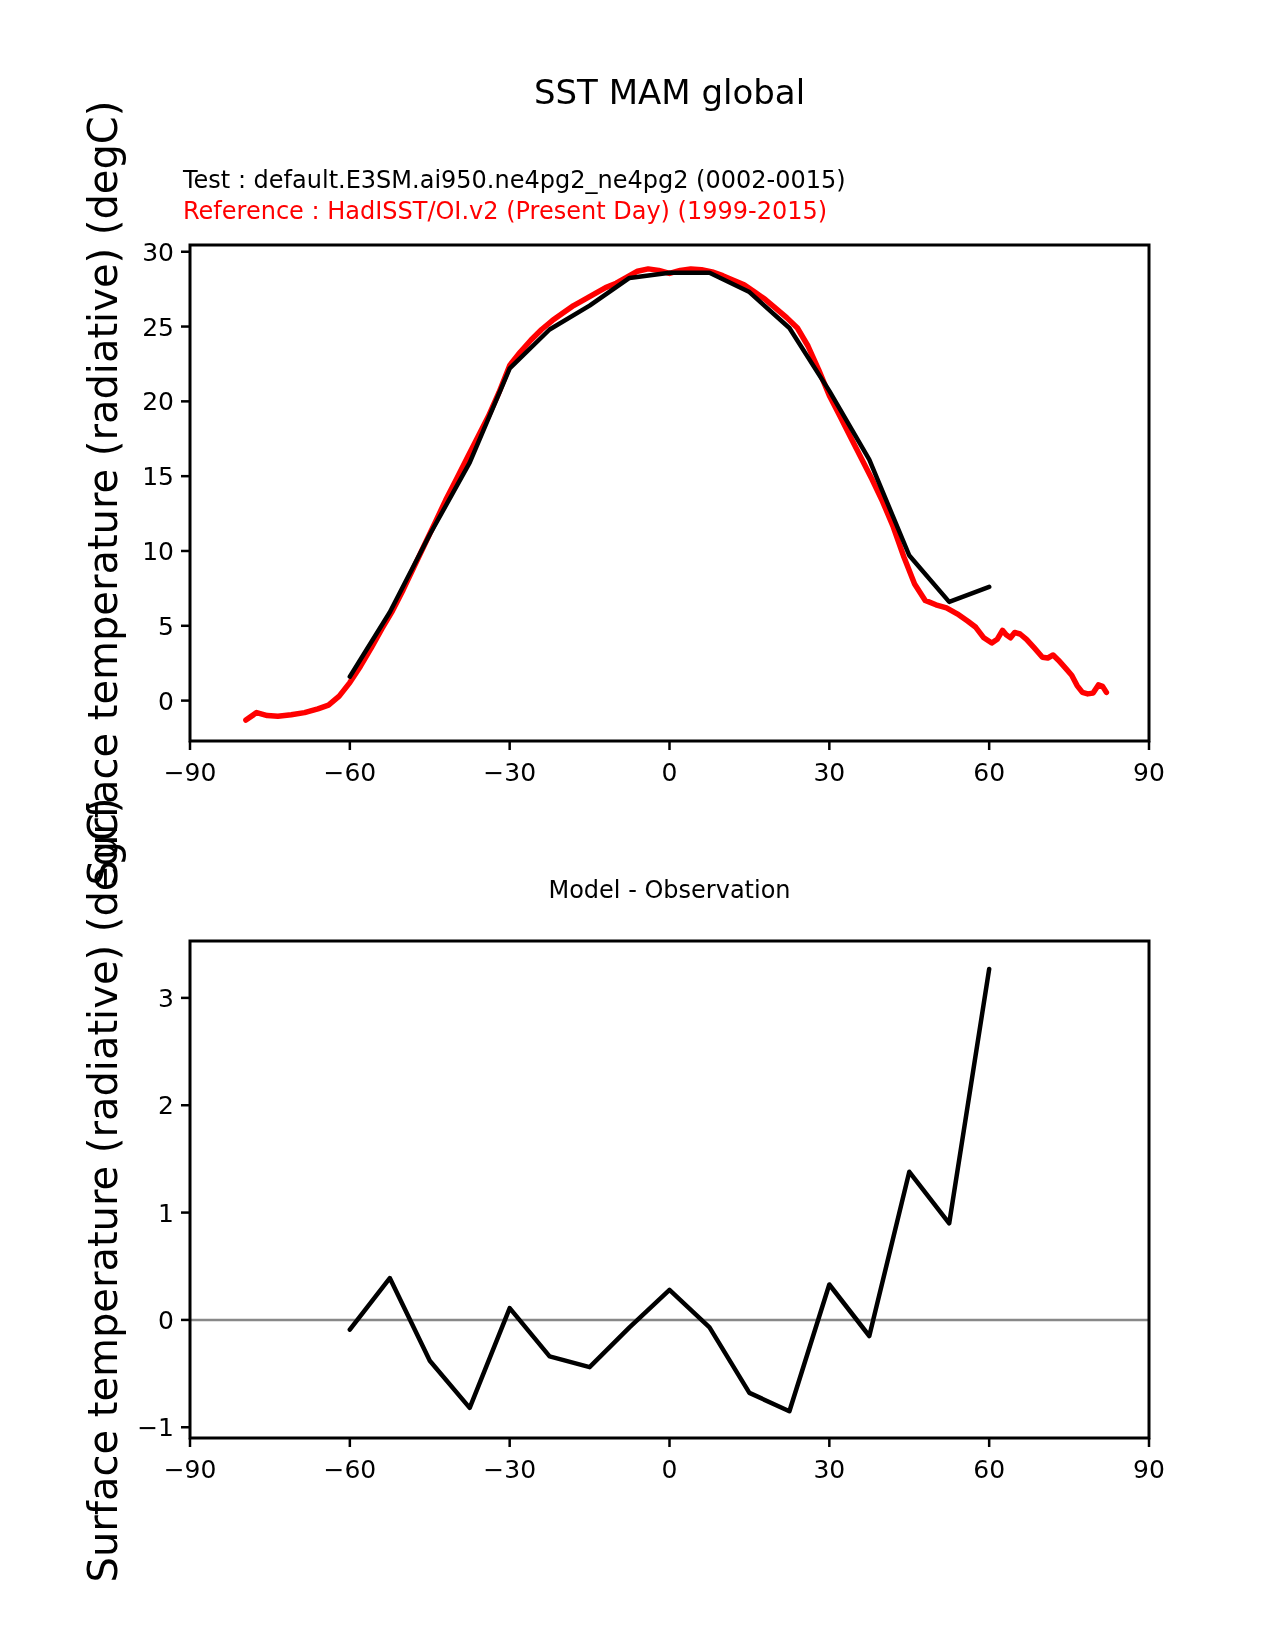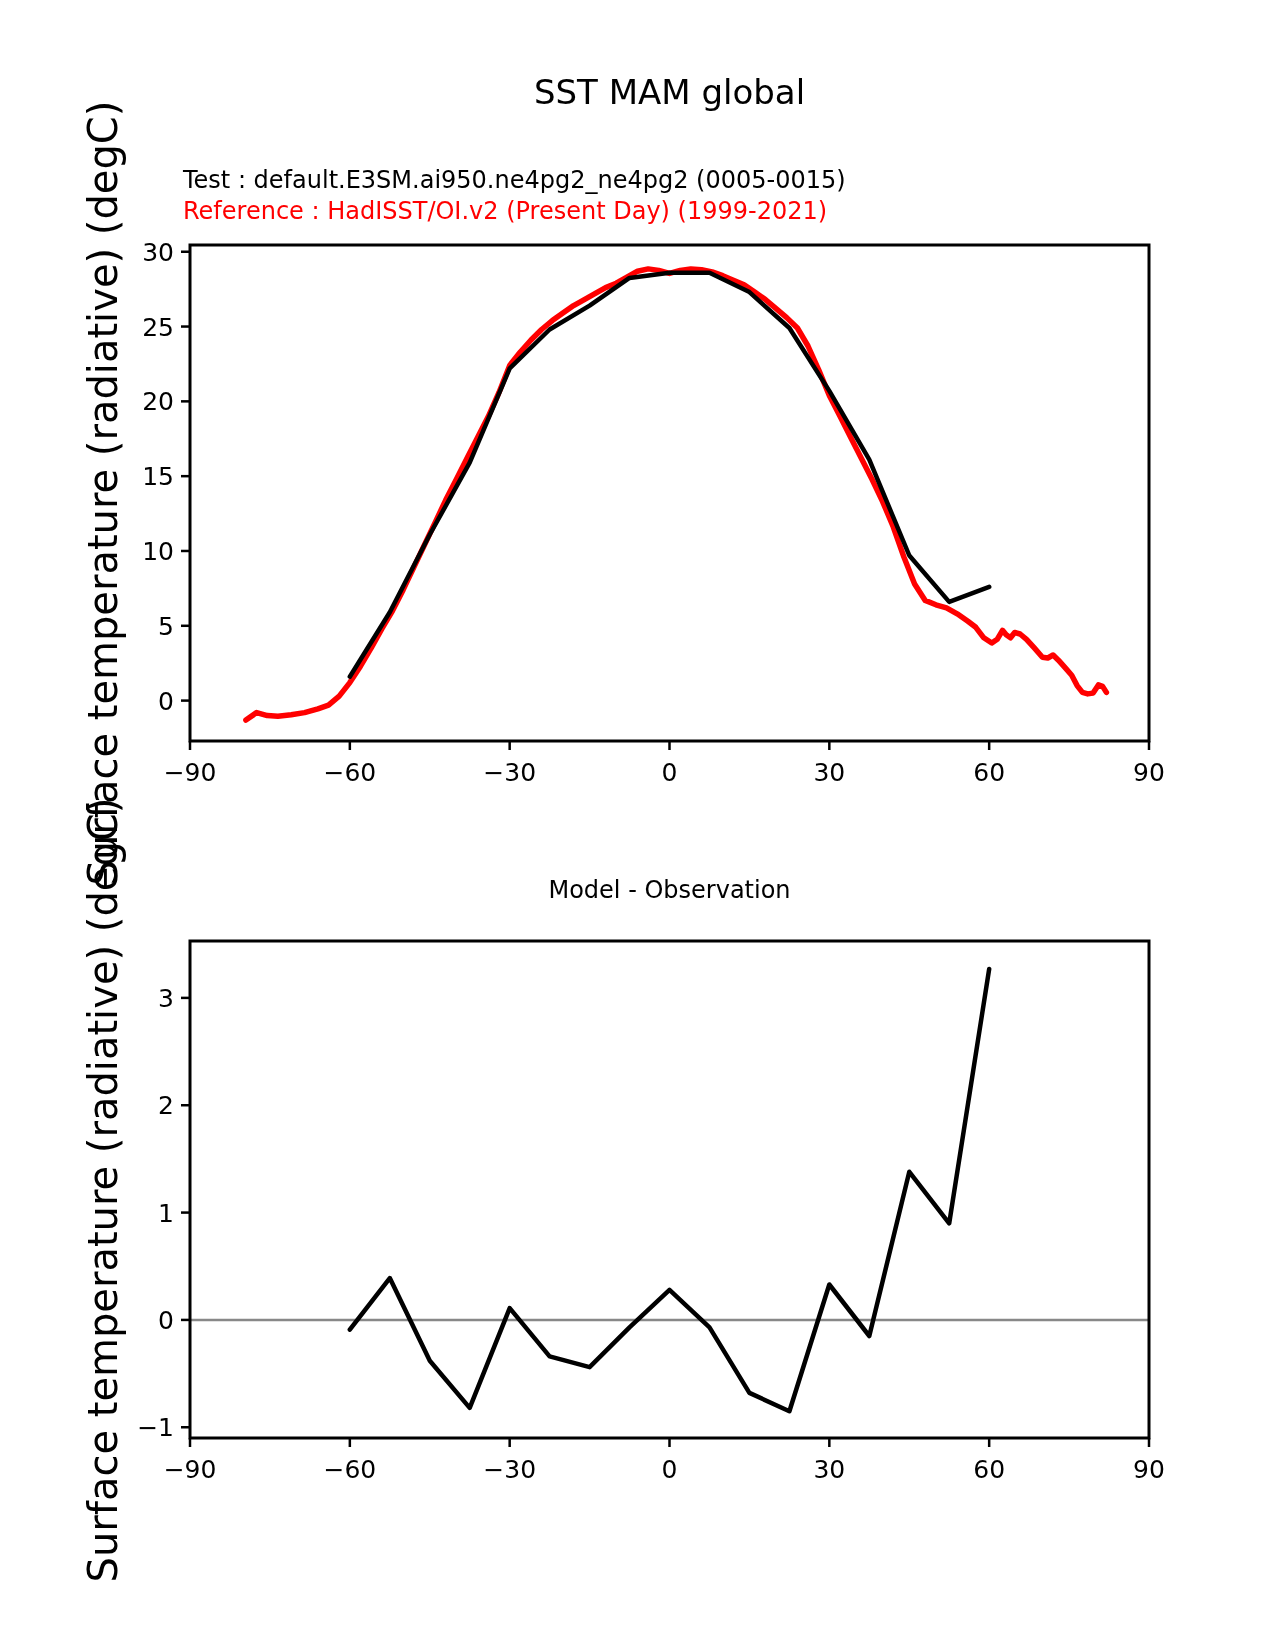--- a/index.html
+++ b/index.html
@@ -17,22 +17,22 @@
   svg.plot{position:absolute;overflow:visible;}
   svg text{font-family:"DejaVu Sans","Liberation Sans",sans-serif;fill:#000;}
 </style>
 </head>
 <body>
 
 <div class="fig">
 
   <div class="fig-title">SST MAM global</div>
 
-  <div class="legend-line legend-test">Test : default.E3SM.ai950.ne4pg2_ne4pg2 (0005-0015)</div>
-  <div class="legend-line legend-ref">Reference : HadISST/OI.v2 (Present Day) (1999-2021)</div>
+  <div class="legend-line legend-test">Test : default.E3SM.ai950.ne4pg2_ne4pg2 (0002-0015)</div>
+  <div class="legend-line legend-ref">Reference : HadISST/OI.v2 (Present Day) (1999-2015)</div>
 
   <div class="ylabel-anchor" style="left:103px;top:493px;">
     <span>Surface temperature (radiative) (degC)</span>
   </div>
   <div class="ylabel-anchor" style="left:103px;top:1190px;">
     <span>Surface temperature (radiative) (degC)</span>
   </div>
 
   <div class="ax-title" style="top:876px;">Model - Observation</div>
 

